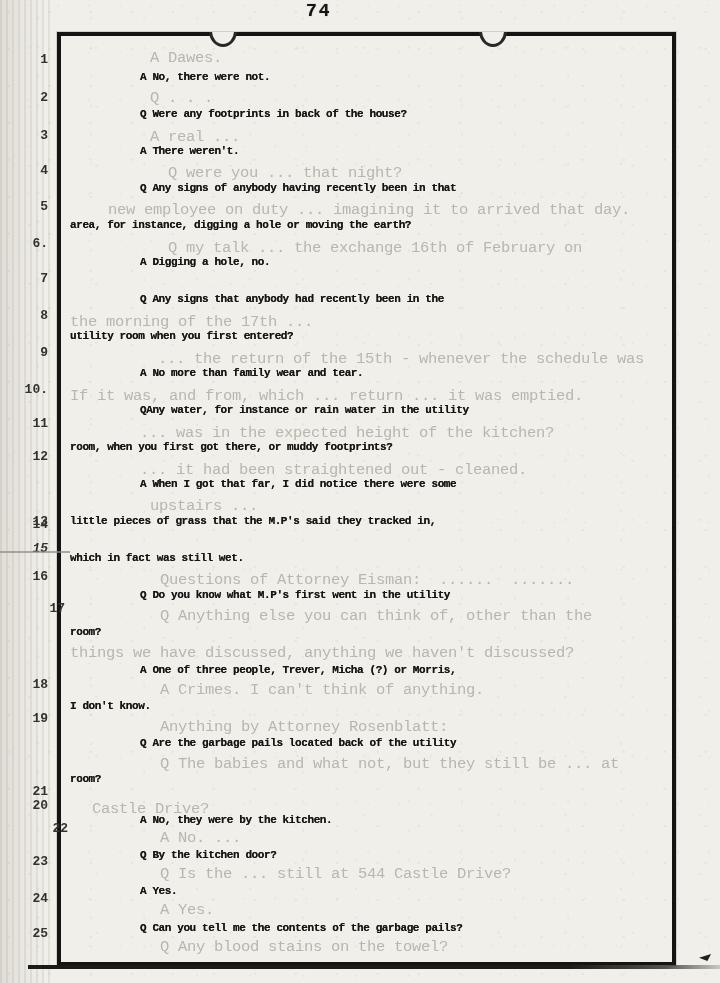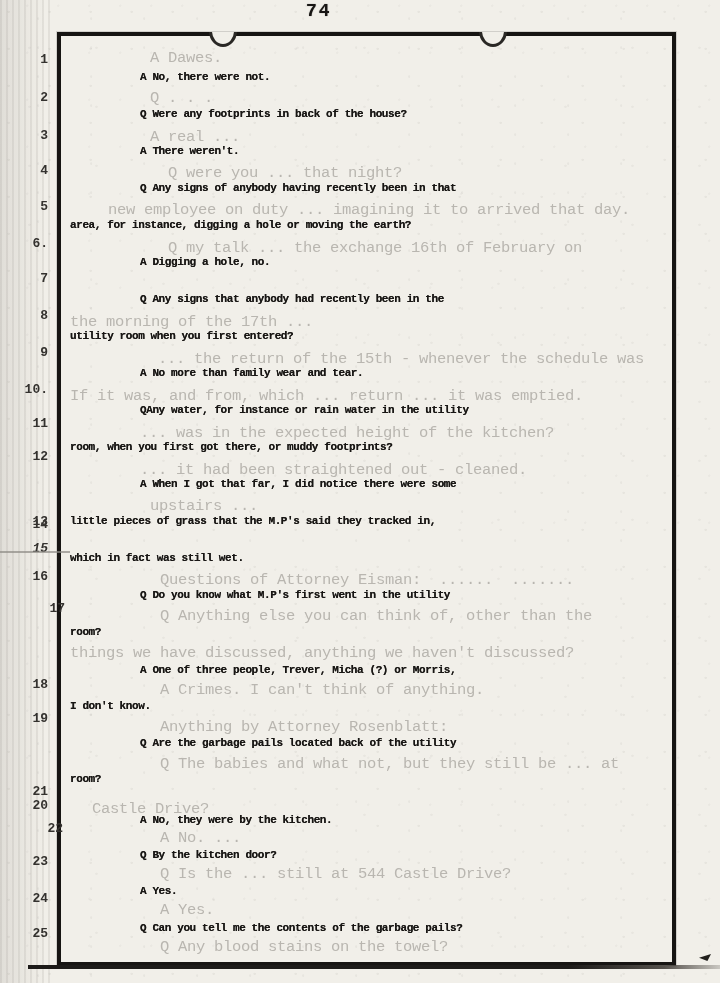--- a/index.html
+++ b/index.html
@@ -109,21 +109,21 @@
       <div class="line-no" style="left: 24px; top: 449px;">12</div>
       <div class="line-no" style="left: 24px; top: 500px; margin-top: 14px;">13</div>
       <div class="line-no" style="left: 24px; top: 517px;">14</div>
       <div class="line-no" style="left: 24px; top: 541px; font-style: italic;">15</div>
       <div class="line-no" style="left: 24px; top: 569px;">16</div>
       <div class="line-no" style="left: 24px; top: 601px; padding-left: 17px;">17</div>
       <div class="line-no" style="left: 24px; top: 677px;">18</div>
       <div class="line-no" style="left: 24px; top: 711px;">19</div>
       <div class="line-no" style="left: 24px; top: 751px; margin-top: 47px;">20</div>
       <div class="line-no" style="left: 24px; top: 784px;">21</div>
-      <div class="line-no" style="left: 39px; top: 821px;">22</div>
+      <div class="line-no" style="left: 32px; top: 821px; padding-left: 12px;">22</div>
       <div class="line-no" style="left: 24px; top: 854px;">23</div>
       <div class="line-no" style="left: 24px; top: 891px;">24</div>
       <div class="line-no" style="left: 24px; top: 926px;">25</div>
     </div>
   <div class="margin-dash"></div>
 
   <div id="ghost-layer">
       <div class="gline" style="left: 150px; top: 49px;">A Dawes.</div>
       <div class="gline" style="left: 150px; top: 89px;">Q . . .</div>
       <div class="gline" style="left: 150px; top: 128px;">A real ...</div>

